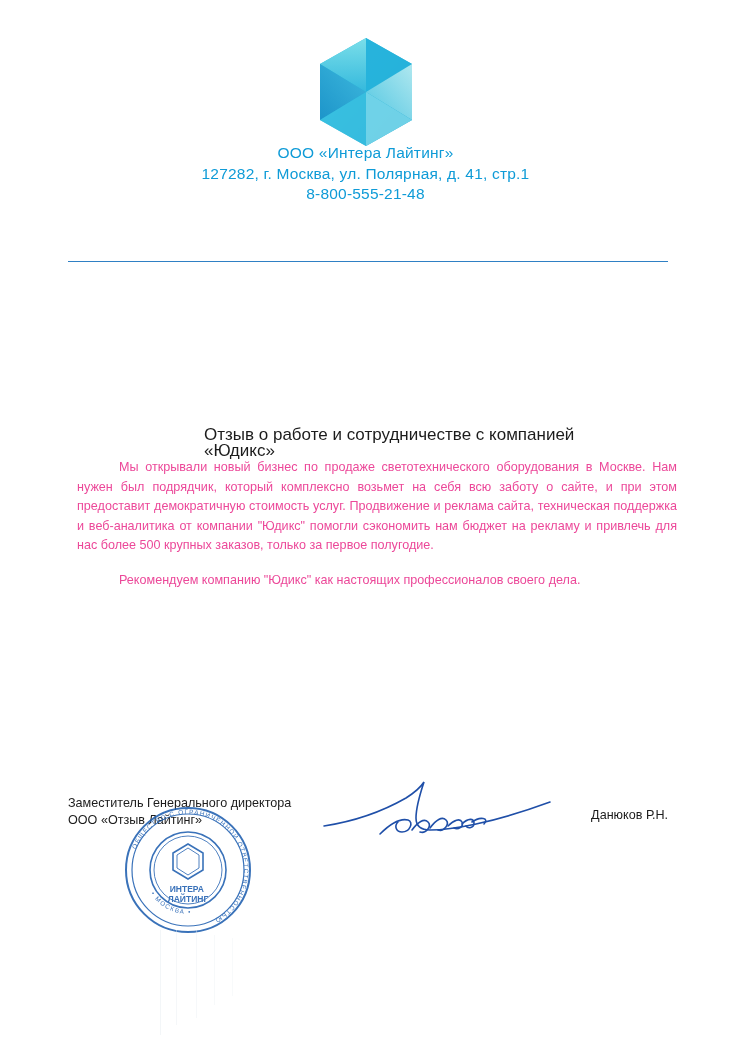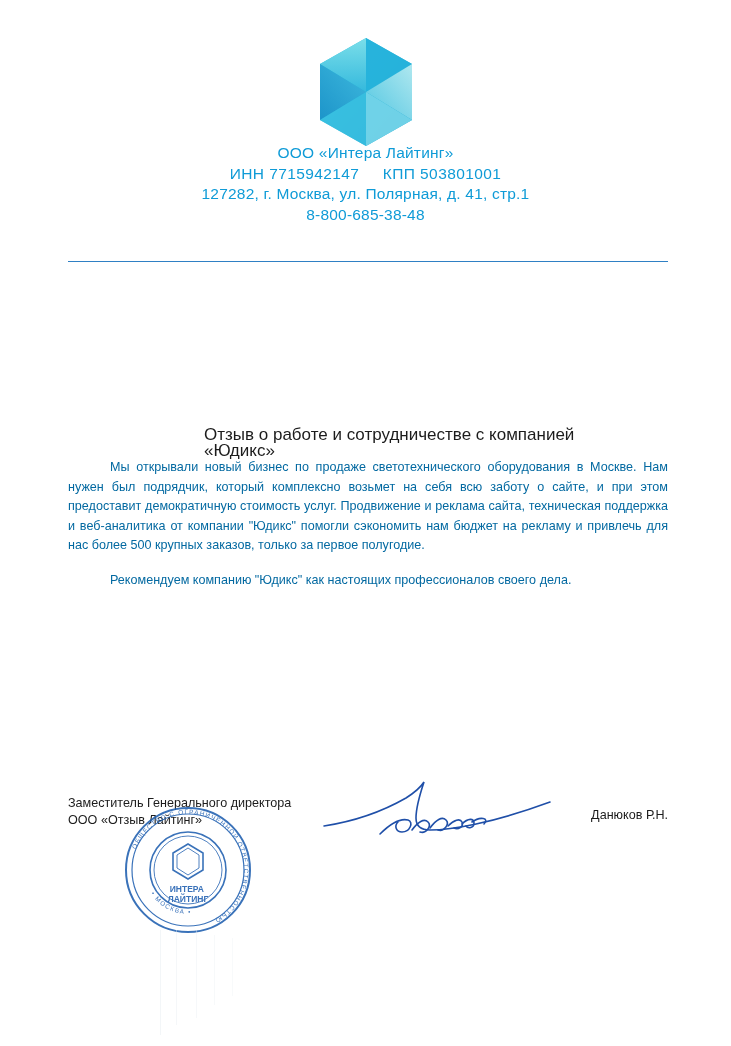--- a/index.html
+++ b/index.html
@@ -67,26 +67,26 @@
     left: 204px;
     top: 427px;
     width: 420px;
     font-size: 17px;
     line-height: 16px;
     color: #1c1c1c;
   }
 
   .body-text {
     position: absolute;
-    left: 68px;
+    left: 77px;
     top: 458px;
     width: 600px;
     font-size: 12.6px;
     line-height: 19.6px;
-    color: #0369a1;
+    color: #ec4899;
     text-align: justify;
   }
   .body-text p {
     margin: 0 0 15px 0;
     text-indent: 42px;
   }
   .body-text p:last-child {
     margin-bottom: 0;
   }
 
@@ -175,23 +175,22 @@
       <polygon points="99,30 99,86 53,58" fill="url(#g3)" opacity="0.9"></polygon>
 
       <polygon points="7,86 53,112 99,86 53,58" fill="#3ec2e2" opacity="0.75"></polygon>
 
       <polygon points="53,112 99,86 53,58" fill="#9fe4ee" opacity="0.55"></polygon>
     </svg>
   </div>
 
   <div class="company-block">
     <div class="line">ООО «Интера Лайтинг»</div>
-    <div class="line wide">ИНН 7715942147     КПП 503801001</div>
     <div class="line">127282, г. Москва, ул. Полярная, д. 41, стр.1</div>
-    <div class="line">8-800-685-38-48</div>
+    <div class="line">8-800-555-21-48</div>
   </div>
 
   <div class="header-rule"></div>
 </div>
 
 <div class="doc-title">Отзыв о работе и сотрудничестве с компанией «Юдикс»</div>
 
 <div class="body-text">
   <p>Мы открывали новый бизнес по продаже светотехнического оборудования в Москве. Нам нужен был подрядчик, который комплексно возьмет на себя всю заботу о сайте, и при этом предоставит демократичную стоимость услуг. Продвижение и реклама сайта, техническая поддержка и веб-аналитика от компании "Юдикс" помогли сэкономить нам бюджет на рекламу и привлечь для нас более 500 крупных заказов, только за первое полугодие.</p>
   <p>Рекомендуем компанию "Юдикс" как настоящих профессионалов своего дела.</p>

